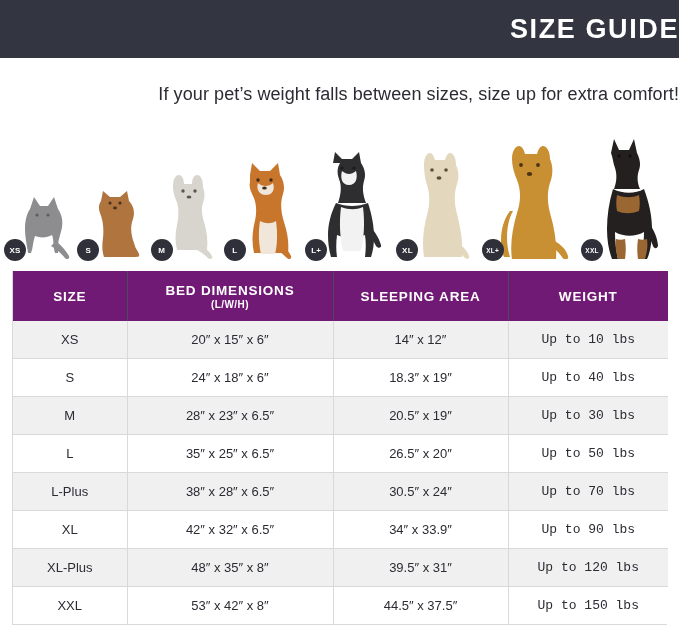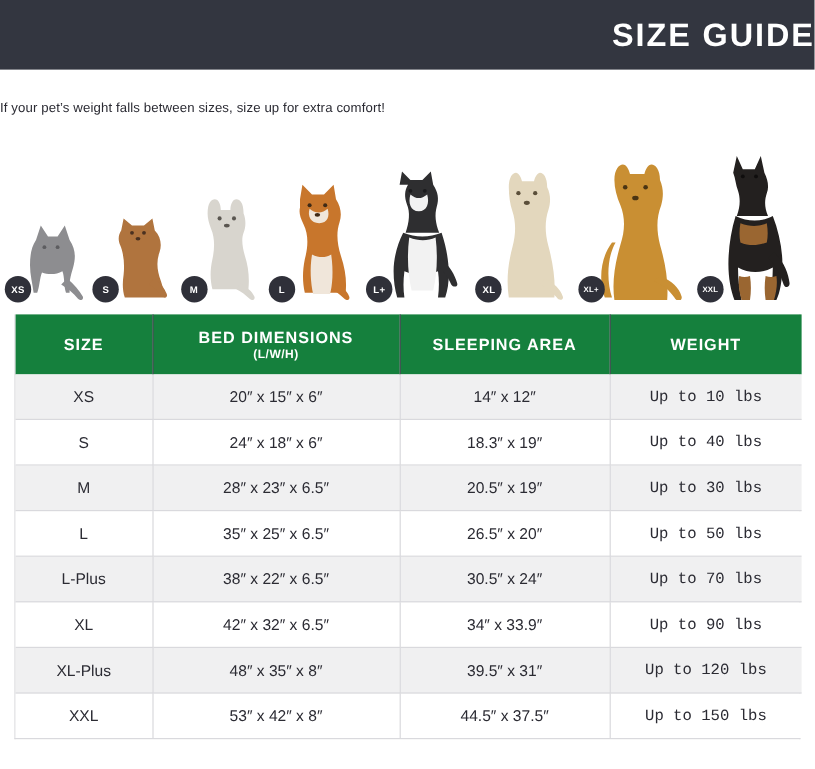--- a/index.html
+++ b/index.html
@@ -28,22 +28,22 @@
     justify-content: flex-end;
   }
   .banner-title {
     color: #ffffff;
     font-size: 27px;
     font-weight: bold;
     letter-spacing: 1.6px;
   }
   
   .subtitle {
-    text-align: left;
-    font-size: 11px;
+    text-align: right;
+    font-size: 18px;
     color: #2b2b33;
     margin-top: 26px;
     letter-spacing: 0.1px;
   }
   
   .pets-row {
     position: relative;
     height: 140px;
     margin-top: 14px;
     padding: 0 10px;
@@ -81,21 +81,21 @@
     margin: 12px 12px 0 12px;
     border: 1px solid #d9d9dd;
     border-top: none;
   }
   table {
     border-collapse: collapse;
     width: 100%;
     table-layout: fixed;
   }
   thead th {
-    background: #15803d;
+    background: #701a75;
     color: #ffffff;
     font-size: 13.5px;
     font-weight: bold;
     letter-spacing: 0.8px;
     padding: 12px 4px 11px 4px;
     text-align: center;
     border-right: 1px solid #4a4d57;
     vertical-align: middle;
   }
   thead th:last-child { border-right: none; }
@@ -316,21 +316,21 @@
           <td>Up to 30 lbs</td>
         </tr>
         <tr>
           <td>L</td>
           <td>35″ x 25″ x 6.5″</td>
           <td>26.5″ x 20″</td>
           <td>Up to 50 lbs</td>
         </tr>
         <tr>
           <td>L-Plus</td>
-          <td>38″ x 22″ x 6.5″</td>
+          <td>38″ x 28″ x 6.5″</td>
           <td>30.5″ x 24″</td>
           <td>Up to 70 lbs</td>
         </tr>
         <tr>
           <td>XL</td>
           <td>42″ x 32″ x 6.5″</td>
           <td>34″ x 33.9″</td>
           <td>Up to 90 lbs</td>
         </tr>
         <tr>

